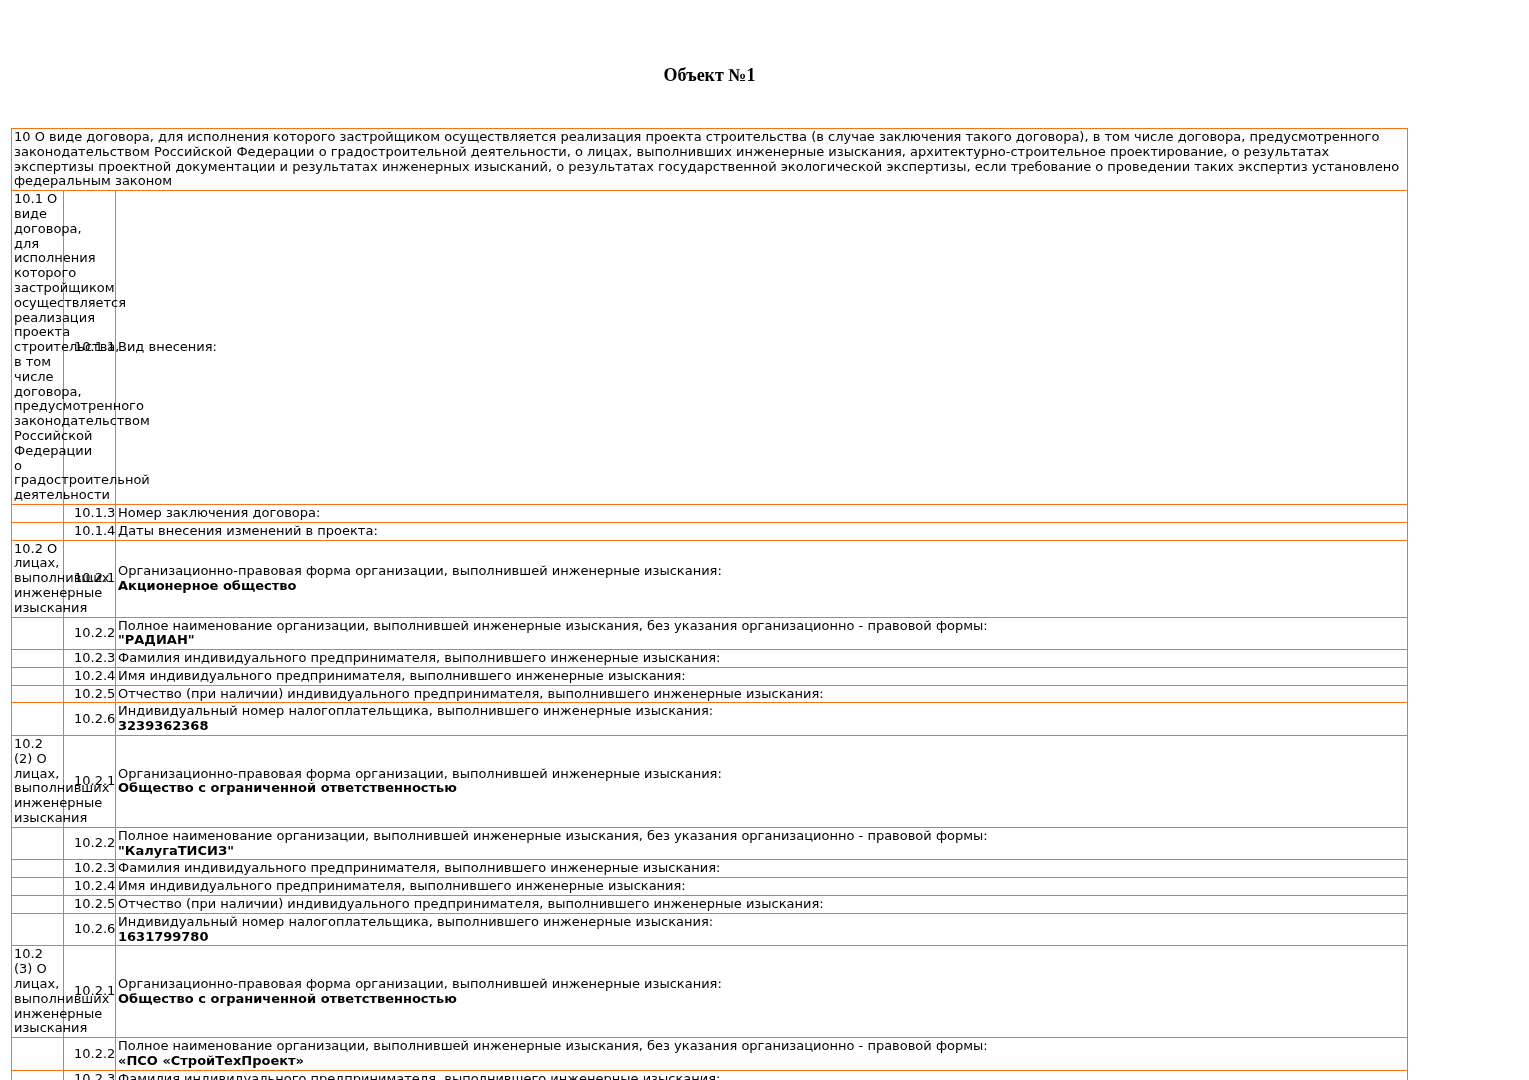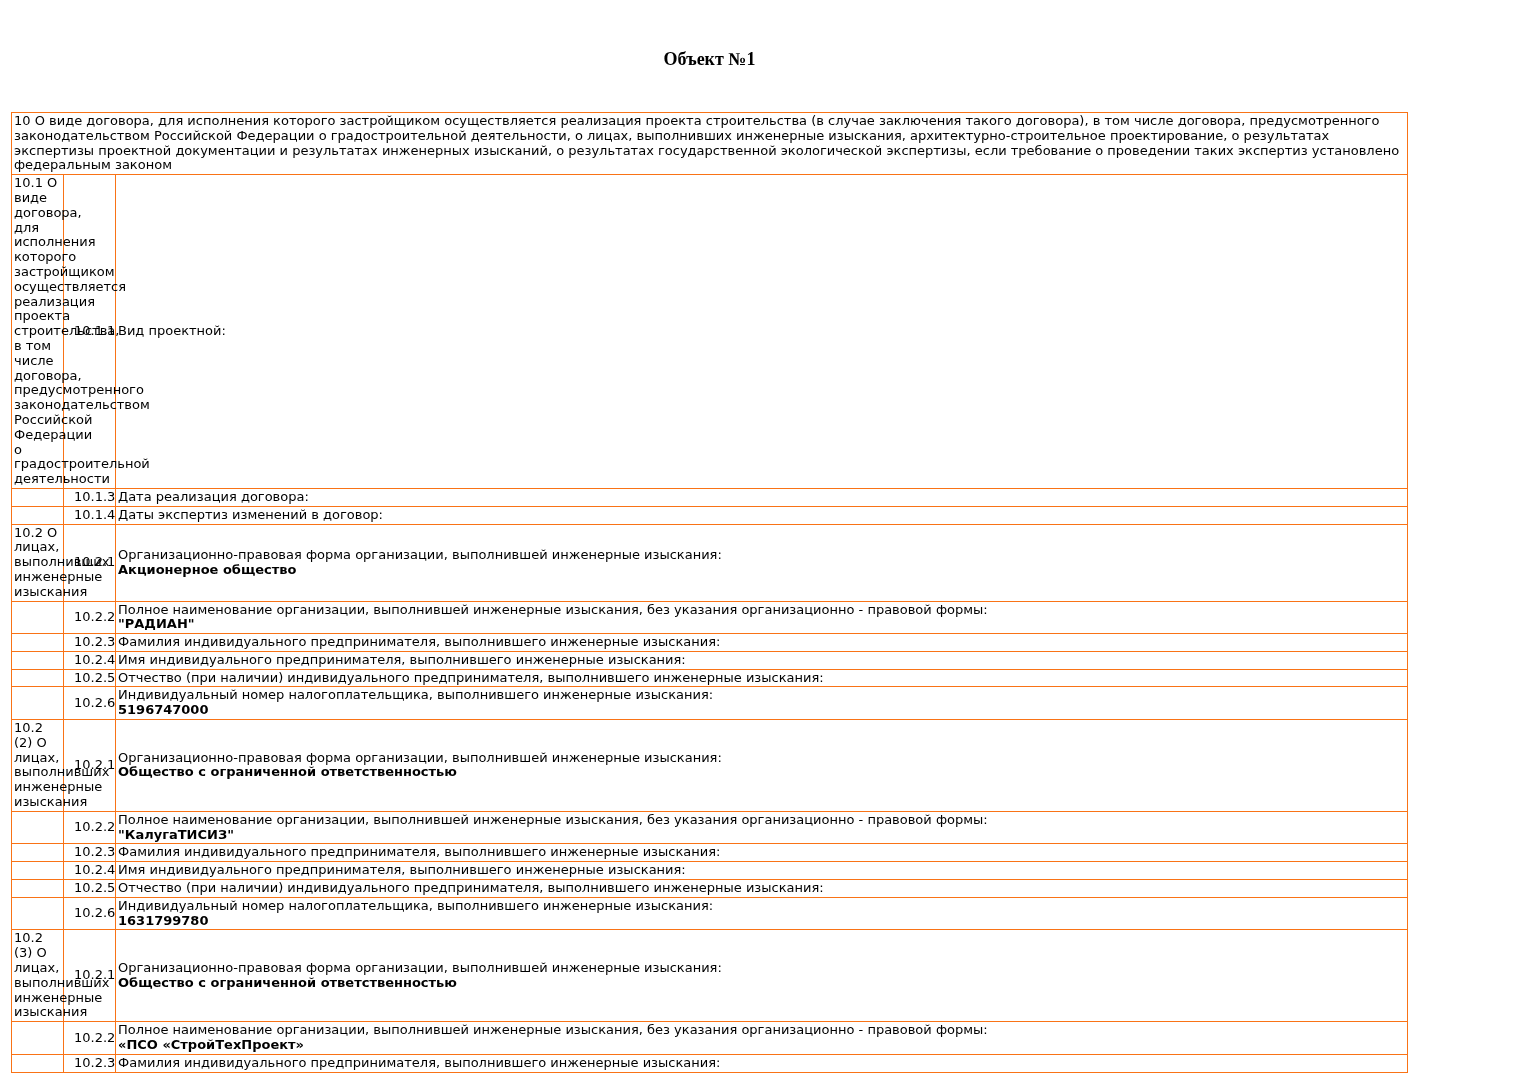--- a/index.html
+++ b/index.html
@@ -10,21 +10,21 @@
   }
   body {
     font-family: "DejaVu Sans", "Liberation Sans", sans-serif;
     font-size: 13px;
     line-height: 14.8px;
   }
   .page {
     width: 1416px;
     height: 1080px;
     box-sizing: border-box;
-    padding: 0 8px 0 11px;
+    padding: 16px 8px 0 11px;
     overflow: hidden;
     background: #ffffff;
   }
   .title {
     padding-top: 50px;
     margin: 0 0 44px 0;
     text-align: center;
     font-family: "Liberation Serif", "DejaVu Serif", serif;
     font-size: 18px;
     font-weight: bold;
@@ -82,39 +82,39 @@
     </tr>
 
     <tr>
       <td class="c1">
             <div class="side">10.1 О виде договора, для исполнения которого застройщиком осуществляется реализация проекта строительства, в том числе договора, предусмотренного законодательством Российской Федерации о градостроительной деятельности</div>
           </td>
       <td class="c2">
             <div class="num">10.1.1</div>
           </td>
       <td class="c3">
-            <div>Вид проектной:</div>
+            <div>Вид внесения:</div>
           </td>
     </tr>
     <tr>
       <td class="c1"></td>
       <td class="c2">
             <div class="num">10.1.3</div>
           </td>
       <td class="c3">
-            <div>Дата реализация договора:</div>
+            <div>Номер заключения договора:</div>
           </td>
     </tr>
     <tr>
       <td class="c1"></td>
       <td class="c2">
             <div class="num">10.1.4</div>
           </td>
       <td class="c3">
-            <div>Даты экспертиз изменений в договор:</div>
+            <div>Даты внесения изменений в проекта:</div>
           </td>
     </tr>
 
     <tr>
       <td class="c1">
             <div class="side">10.2 О лицах, выполнивших инженерные изыскания</div>
           </td>
       <td class="c2">
             <div class="num">10.2.1</div>
           </td>
@@ -160,21 +160,21 @@
             <div>Отчество (при наличии) индивидуального предпринимателя, выполнившего инженерные изыскания:</div>
           </td>
     </tr>
     <tr>
       <td class="c1"></td>
       <td class="c2">
             <div class="num">10.2.6</div>
           </td>
       <td class="c3">
         <div>Индивидуальный номер налогоплательщика, выполнившего инженерные изыскания:</div>
-        <div class="val">5196747000</div>
+        <div class="val">3239362368</div>
       </td>
     </tr>
 
     <tr>
       <td class="c1">
             <div class="side">10.2 (2) О лицах, выполнивших инженерные изыскания</div>
           </td>
       <td class="c2">
             <div class="num">10.2.1</div>
           </td>

